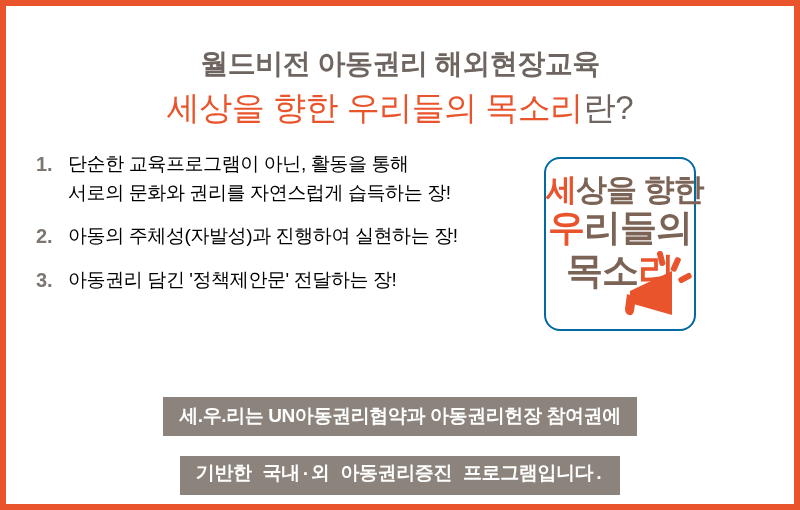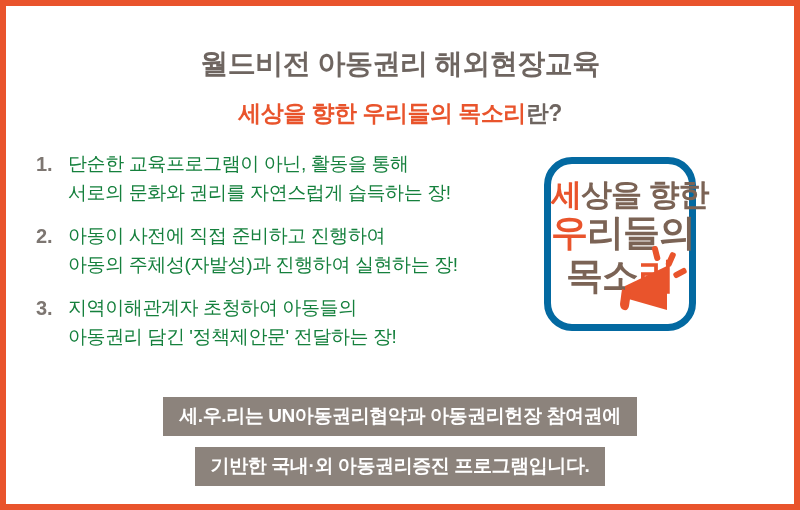--- a/index.html
+++ b/index.html
@@ -25,25 +25,25 @@
   }
   .title-line1{
     font-size:28px;
     font-weight:700;
     color:#6E6560;
     letter-spacing:-0.5px;
     line-height:1.25;
     white-space:nowrap;
   }
   .title-line2{
-    font-size:23px;
-    font-weight:700;
+    font-size:33px;
+    font-weight:400;
     letter-spacing:-0.5px;
     line-height:1.3;
-    margin-top:18px;
+    margin-top:6px;
     white-space:nowrap;
   }
   .t-orange{color:#E9542C;}
   .t-grey{color:#6E6560;}
 
   
   #points{
     position:absolute;
     left:30px;
     top:143px;
@@ -59,36 +59,36 @@
     width:32px;
     font-size:20px;
     font-weight:700;
     color:#7D7671;
     line-height:1.55;
     text-align:left;
   }
   .point-body{flex:1 1 auto;}
   .point-line{
     font-size:19px;
-    color:#15803d;
+    color:#000000;
     line-height:1.55;
     letter-spacing:-0.4px;
     white-space:nowrap;
   }
 
   
   #logo-badge{
     position:absolute;
     left:538px;
     top:151px;
     width:152px;
     height:174px;
     box-sizing:border-box;
-    border:7px solid #0369a1;
-    border-radius:28px;
+    border:2px solid #0369a1;
+    border-radius:16px;
     background:#ffffff;
     padding:10px 0 0 0;
   }
   .logo-line{
     text-align:center;
     font-weight:700;
     letter-spacing:-1px;
     line-height:1.0;
     white-space:nowrap;
   }
@@ -117,21 +117,21 @@
     display:inline-block;
     background:#8C837C;
     color:#ffffff;
     font-size:19px;
     font-weight:700;
     letter-spacing:-0.4px;
     padding:7px 16px 8px 16px;
     line-height:1.25;
     white-space:nowrap;
   }
-  #banner-row-2{margin-top:11px;}
+  #banner-row-2{margin-top:20px;font-family:Liberation Mono, monospace;}
 </style>
 </head>
 <body>
 
 <div id="frame">
 
   <div id="title-block">
     <div class="title-line1">월드비전 아동권리 해외현장교육</div>
     <div class="title-line2">
       <span class="t-orange">세상을 향한 우리들의 목소리</span><span class="t-grey">란?</span>
@@ -144,29 +144,27 @@
       <div class="point-num">1.</div>
       <div class="point-body">
         <div class="point-line">단순한 교육프로그램이 아닌, 활동을 통해</div>
         <div class="point-line">서로의 문화와 권리를 자연스럽게 습득하는 장!</div>
       </div>
     </div>
 
     <div class="point">
       <div class="point-num">2.</div>
       <div class="point-body">
-        <div class="point-line">아동이 사전에 직접 준비하고 진행하여</div>
         <div class="point-line">아동의 주체성(자발성)과 진행하여 실현하는 장!</div>
       </div>
     </div>
 
     <div class="point">
       <div class="point-num">3.</div>
       <div class="point-body">
-        <div class="point-line">지역이해관계자 초청하여 아동들의</div>
         <div class="point-line">아동권리 담긴 '정책제안문' 전달하는 장!</div>
       </div>
     </div>
 
   </div>
 
   <div id="logo-badge">
     <div class="logo-line" id="logo-l1">
       <span class="lg-orange">세</span><span class="lg-brown">상을 향한</span>
     </div>

